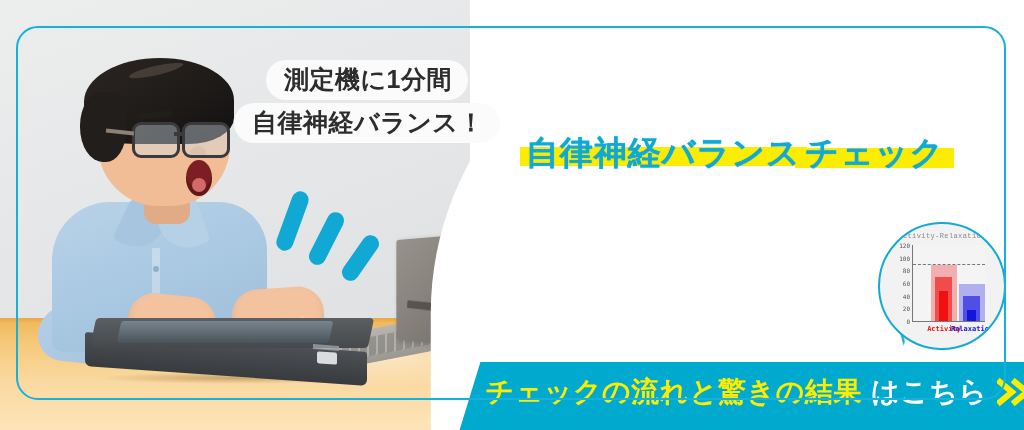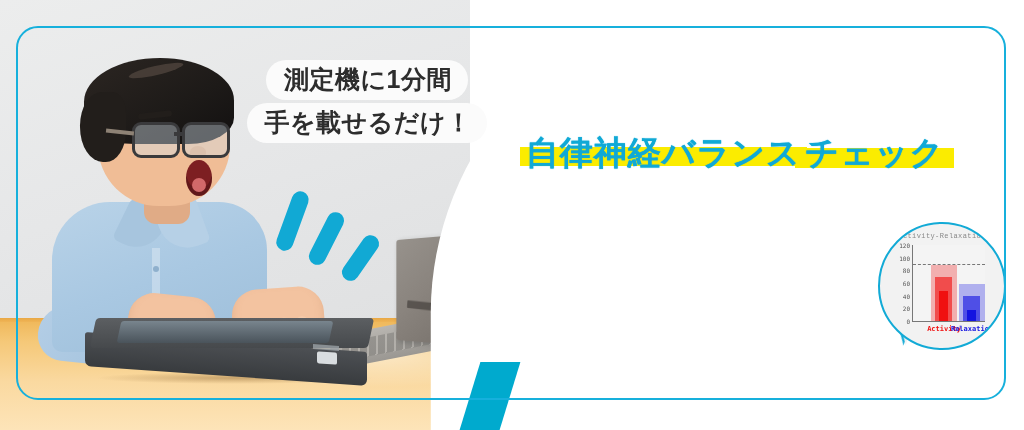--- a/index.html
+++ b/index.html
@@ -407,21 +407,21 @@
       <div class="stroke s2"></div>
       <div class="stroke s3"></div>
     </div>
   </div>
 
   <div class="curve-panel"></div>
   <div class="curve-panel2"></div>
 
   <div class="caption">
     <div class="pill">測定機に1分間</div><br>
-    <div class="pill row2">手を載せるだけ！</div>
+    <div class="pill row2">自律神経バランス！</div>
   </div>
 
   <div class="title-block">
     <div class="t-line">
       <span class="t-hl"></span>
       <span class="t-text">自律神経バランス</span>
     </div>
     <div class="t-line t-line2">
       <span class="t-hl l2"></span>
       <span class="t-text">チェック</span>
@@ -455,16 +455,28 @@
               <div class="bar-core" style="height: 11.3333px; background: rgb(20, 20, 224);"></div>
               <div class="xlab" style="color: rgb(20, 20, 224);">Relaxation</div>
             </div>
           </div>
         <div class="dashline" id="refline" style="top: 34px;"></div>
       </div>
     </div>
   </div>
 
   <div class="cta-skew"></div>
+  <div class="cta">
+    <div class="cta-inner">
+      <span class="cta-yellow">チェックの流れと驚きの結果</span>
+      <span class="cta-white">はこちら</span>
+      <span class="chev">
+        <svg width="34" height="30" viewBox="0 0 34 30">
+          <polyline points="3,5 15,15 3,25" fill="none" stroke="#fbec00" stroke-width="6" stroke-linecap="square" stroke-linejoin="miter"></polyline>
+          <polyline points="18,5 30,15 18,25" fill="none" stroke="#fbec00" stroke-width="6" stroke-linecap="square" stroke-linejoin="miter"></polyline>
+        </svg>
+      </span>
+    </div>
+  </div>
 
   <div class="frame"></div>
 
 </div>
 
 </body></html>

